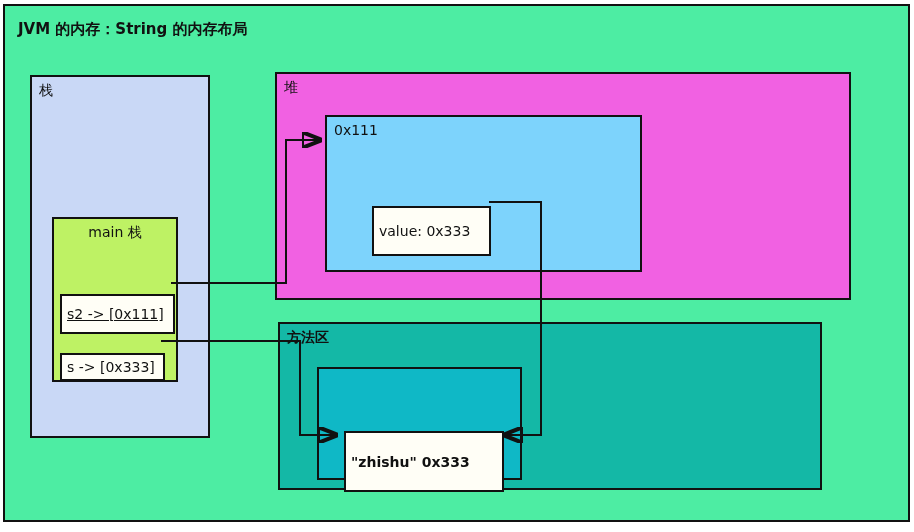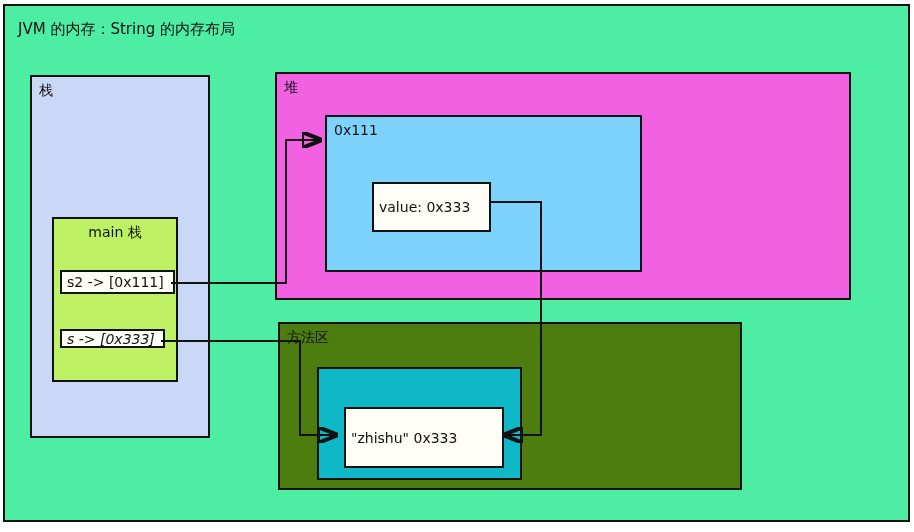--- a/index.html
+++ b/index.html
@@ -6,43 +6,43 @@
   html,body { background:#ffffff; }
   body { font-family:"DejaVu Sans","Liberation Sans",sans-serif; color:#111; }
   .canvas {
     position:relative; width:914px; height:532px; background:#ffffff; overflow:hidden;
   }
   .board {
     position:absolute; left:3px; top:4px; width:907px; height:518px;
     background:#4DEDA3; border:2px solid #111;
   }
   .title {
-    position:absolute; left:18px; top:20px; font-size:15px; color:#111;
+    position:absolute; left:18px; top:20px; font-size:15px; color:#111;font-weight:bold;
   }
   .box {
     position:absolute; border:2px solid #111;
   }
   .box-label {
     display:block; padding:5px 7px; font-size:14px; color:#111; white-space:nowrap;
   }
   .stack       { left:30px;  top:75px;  width:180px; height:363px; background:#C9D8F6; }
   .main-stack  { left:20px;  top:140px; width:126px; height:165px; background:#bef264;text-align:center; }
   .heap        { left:275px; top:72px;  width:576px; height:228px; background:#F161E2; }
   .obj111      { left:48px;  top:41px;  width:317px; height:157px; background:#7dd3fc; }
   .value-cell  { left:45px;  top:65px;  width:119px; height:50px;  background:#4BA3E3; align-items:flex-start; }
-  .method-area { left:278px; top:322px; width:464px; height:168px; background:#4d7c0f; }
+  .method-area { left:278px; top:322px; width:544px; height:168px; background:#14b8a6;font-weight:bold; }
   .const-pool  { left:37px;  top:43px;  width:205px; height:113px; background:#0FB8C6; }
   .zhishu-cell { left:25px;  top:38px;  width:160px; height:61px;  background:#BCE2F7; align-items:flex-start; }
   .cell {
     position:absolute; border:2px solid #111; background:#FFFEF6;
     display:flex; padding:3px 5px; font-size:14px; color:#111;
-    align-items:center; white-space:nowrap; overflow:hidden;
+    align-items:center; white-space:nowrap; overflow:hidden;margin-top:24px;
   }
-  .s2-cell { left:6px; top:51px; width:115px; height:24px; }
-  .s-cell  { left:6px; top:110px; width:105px; height:19px;font-style:italic; }
+  .s2-cell { left:6px; top:51px; width:115px; height:40px;text-decoration:underline; }
+  .s-cell  { left:6px; top:110px; width:105px; height:28px; }
   .arrows {
     position:absolute; left:0; top:0; width:914px; height:532px;
     pointer-events:none;
   }
   .arrows path { fill:none; stroke:#111; stroke-width:2; }
 </style>
 </head>
 <body>
 
 <div class="canvas">

